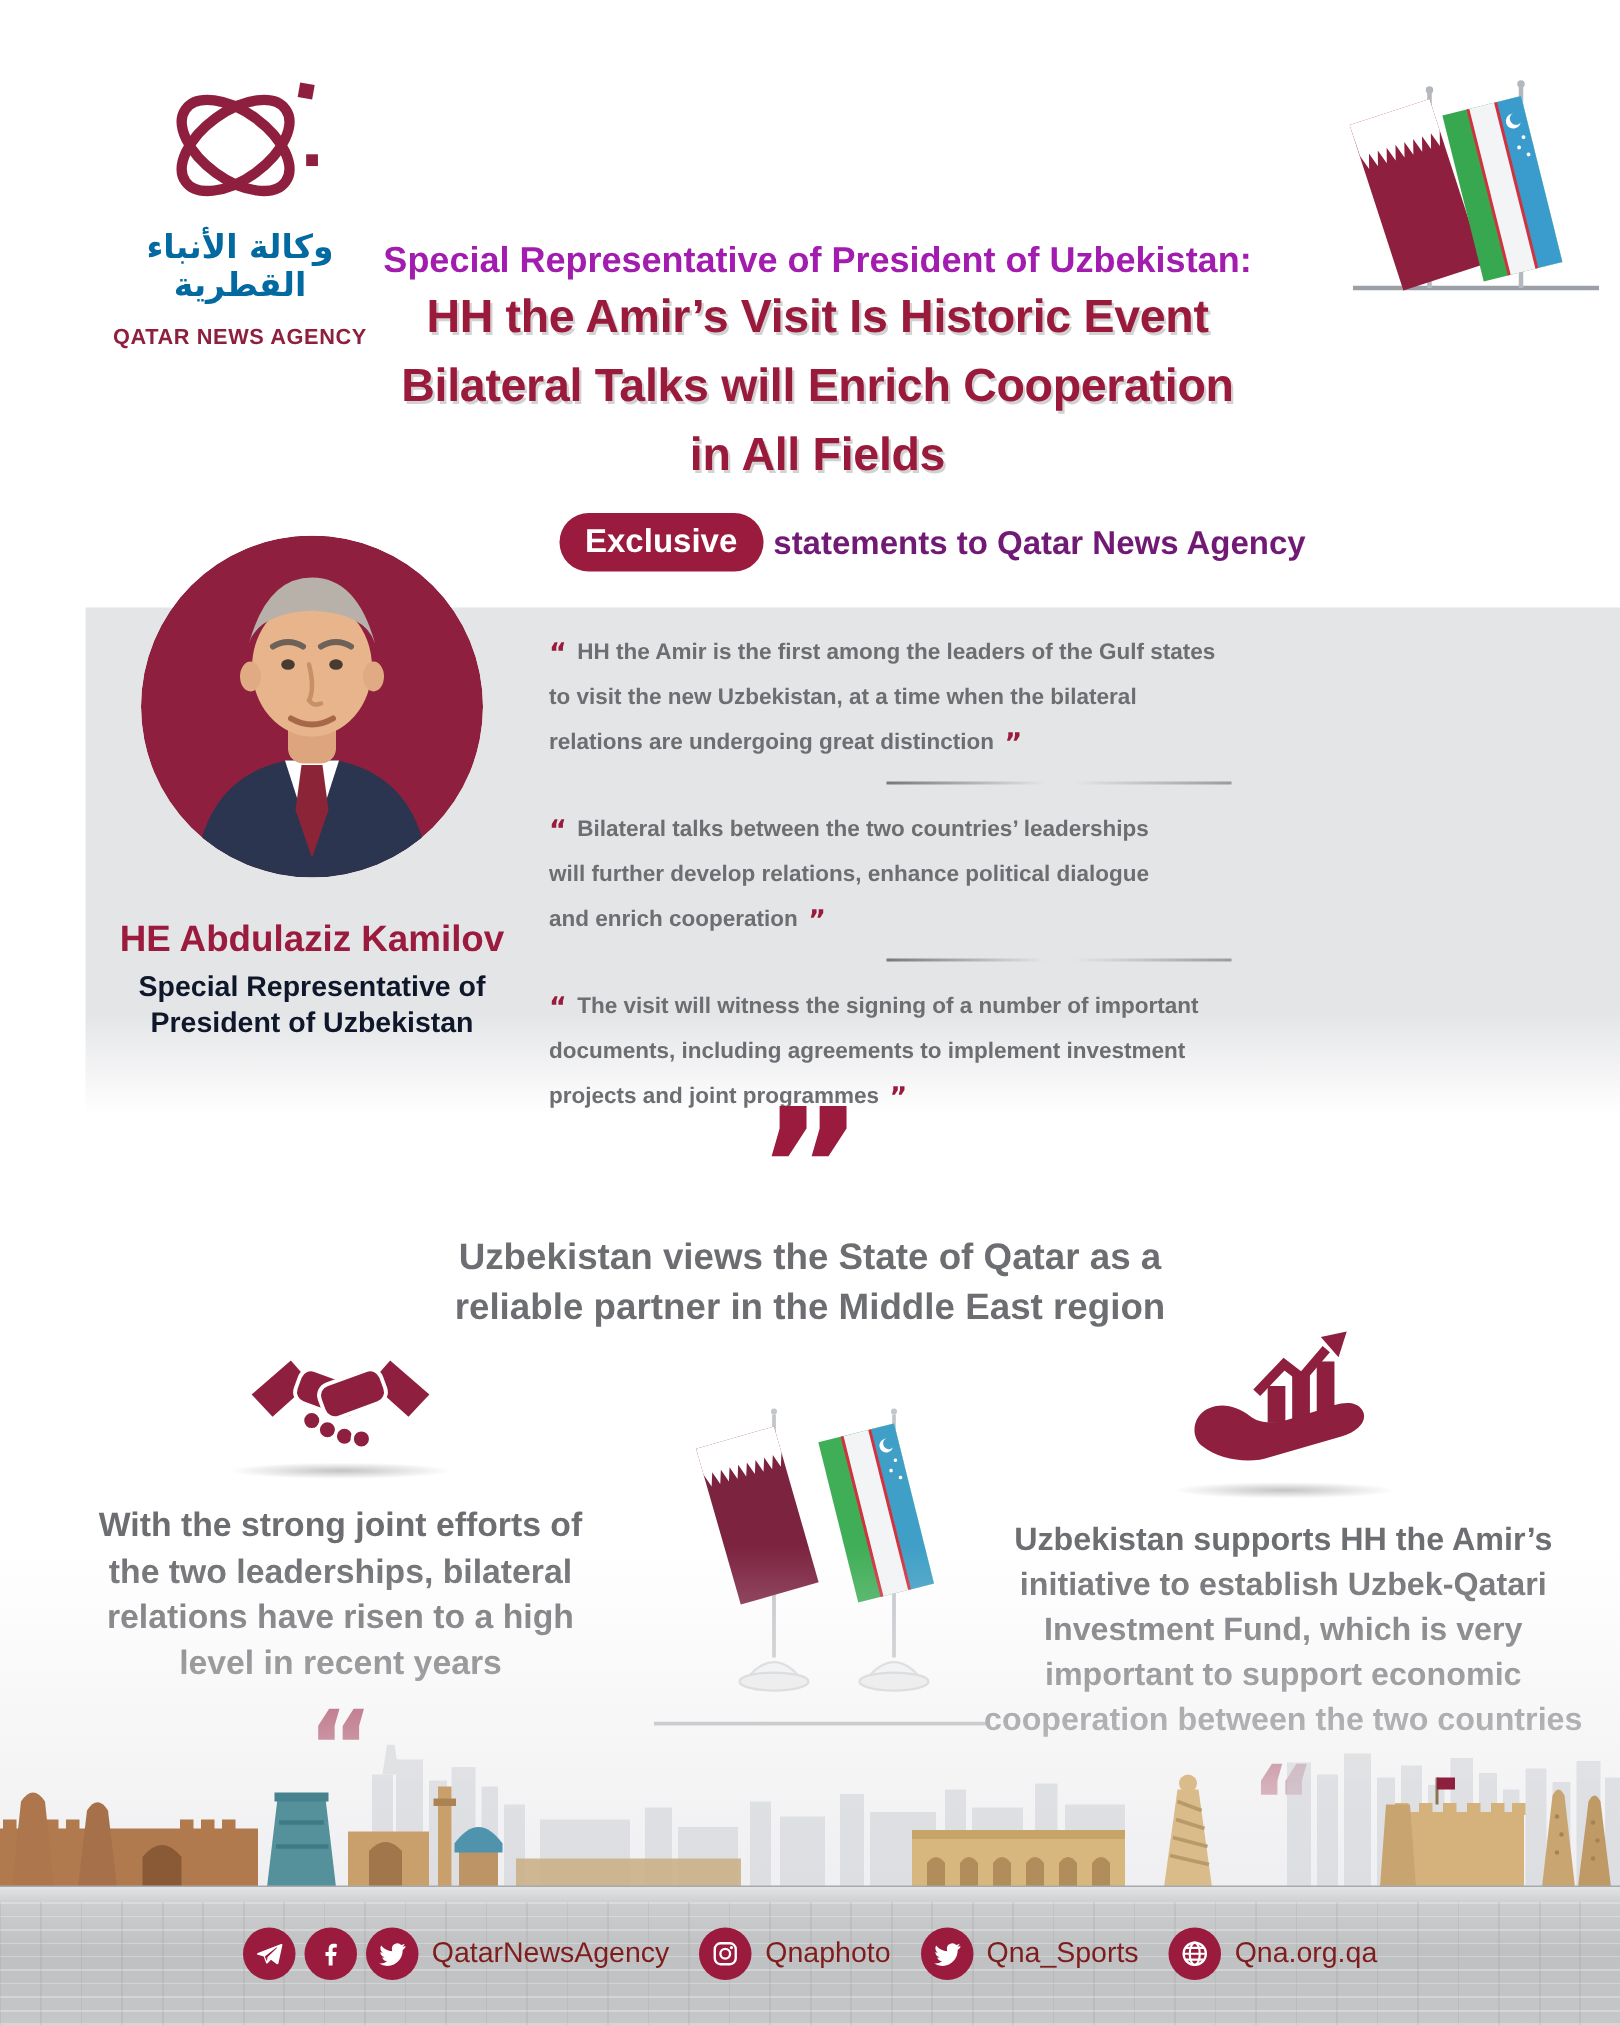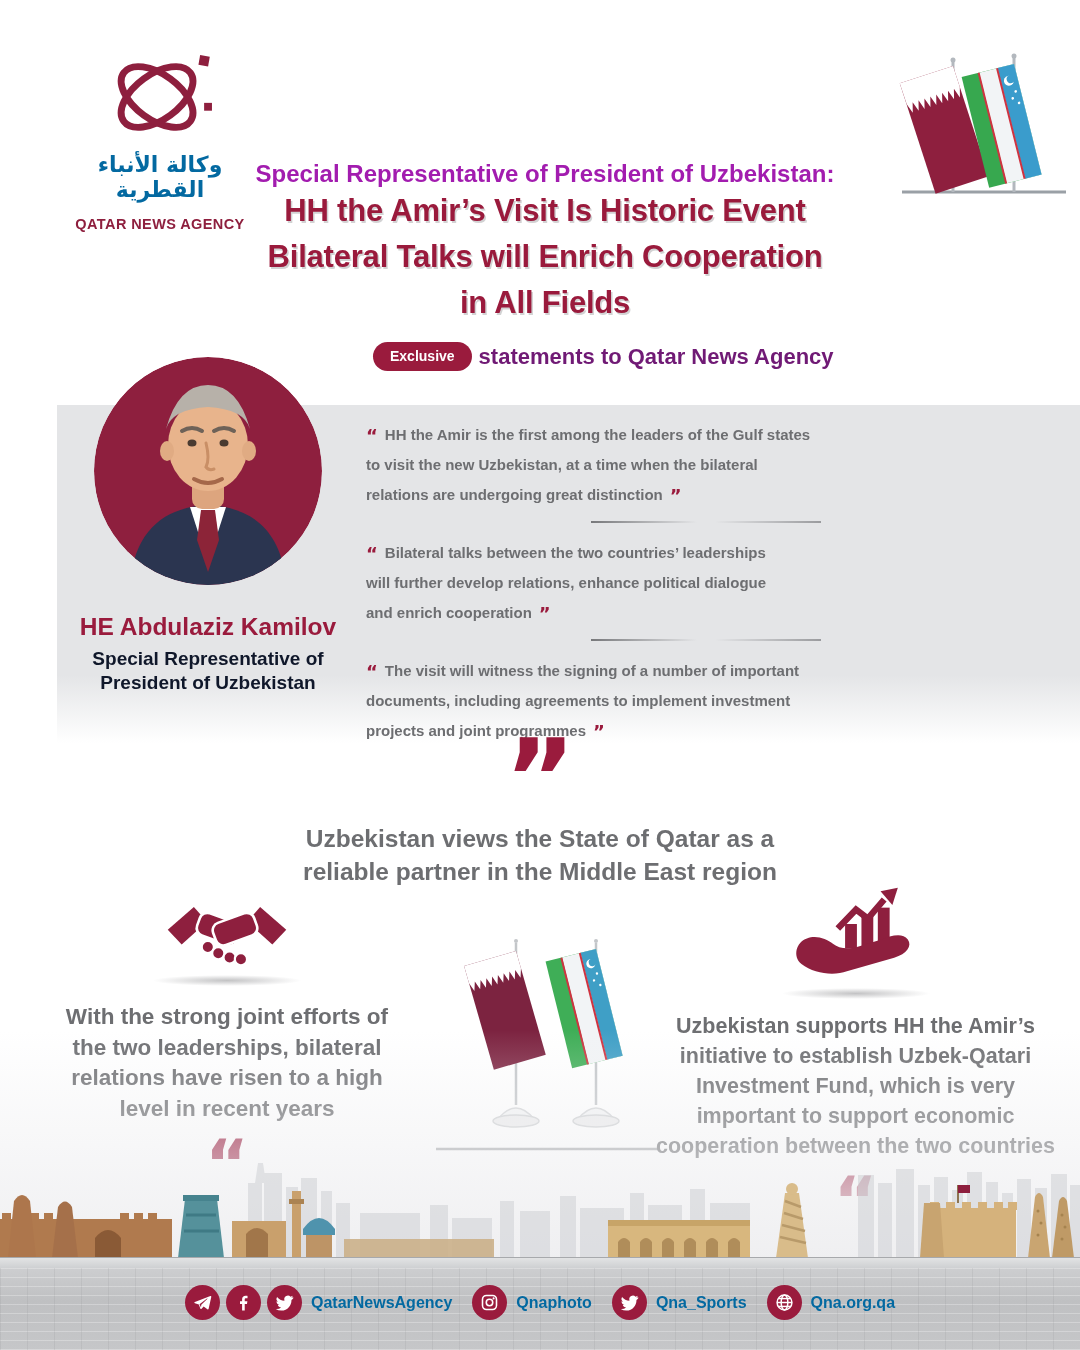--- a/index.html
+++ b/index.html
@@ -11,21 +11,21 @@
 
   
   .logo-block{left:55px;top:46px;width:210px;text-align:center;}
   .logo-arabic{font-family:"DejaVu Sans",sans-serif;direction:rtl;color:#0369a1;font-size:22px;
                font-weight:bold;line-height:1.15;margin-top:2px;}
   .logo-english{color:#8e1f3e;font-size:14.5px;font-weight:bold;letter-spacing:.4px;margin-top:13px;}
   .kicker{left:190px;top:138px;width:710px;font-size:24px;font-weight:bold;color:#a21caf;margin-top:22px;}
   .title{left:135px;top:188px;width:820px;color:#9a1a3c;font-weight:bold;font-size:31px;
          line-height:46px;text-shadow:1.5px 2px 0 rgba(125,125,130,.35);letter-spacing:-.2px;}
   .badge-row{left:373px;top:342px;display:flex;align-items:center;}
-  .badge-pill{background:#9a1b3d;color:#fff;font-weight:bold;font-size:14px;border-radius:20px;
+  .badge-pill{background:#9a1b3d;color:#fff;font-weight:bold;font-size:22px;border-radius:20px;
               padding:6px 17px 7px;}
   .badge-text{color:#701a75;font-weight:bold;font-size:22px;margin-left:7px;}
 
   
   .panel{left:57px;top:405px;width:1023px;height:338px;
          background:linear-gradient(to bottom,#e4e5e7 0%,#e4e5e7 80%,rgba(246,246,248,0) 100%);}
   .photo-wrap{left:94px;top:357px;width:228px;height:228px;border-radius:50%;overflow:hidden;}
   .speaker-block{left:58px;top:613px;width:300px;}
   .speaker-name{color:#9a1b3d;font-weight:bold;font-size:24.5px;}
   .speaker-role{color:#0f172a;font-weight:bold;font-size:19px;line-height:24px;margin-top:6px;}
@@ -65,21 +65,21 @@
             background:
               repeating-linear-gradient(90deg,rgba(130,131,134,.14) 0 1px,transparent 1px 27px),
               repeating-linear-gradient(180deg,rgba(255,255,255,.28) 0 1px,transparent 1px 9px),
               linear-gradient(180deg,#cdced0 0%,#bfc0c2 40%,#c6c7c9 100%);}
 
   
   .social-row{left:0;top:1285px;width:1080px;display:flex;justify-content:center;align-items:center;gap:20px;}
   .social-group{display:flex;align-items:center;gap:6px;}
   .social-circle{width:35px;height:35px;border-radius:50%;background:#9a1b3d;display:flex;
                  align-items:center;justify-content:center;flex:0 0 auto;}
-  .social-label{color:#0369a1;font-weight:bold;font-size:16px;margin-left:3px;}
+  .social-label{color:#7f1d1d;font-weight:normal;font-size:19px;margin-left:3px;}
 </style>
 </head>
 <body>
 
 <div id="canvas">
 
   <div class="abs logo-block">
     <svg width="118" height="100" viewBox="0 0 120 102">
       <g fill="none" stroke="#8e1f3e">
         <ellipse cx="57" cy="52" rx="42" ry="23" stroke-width="7" transform="rotate(-36 57 52)"></ellipse>

